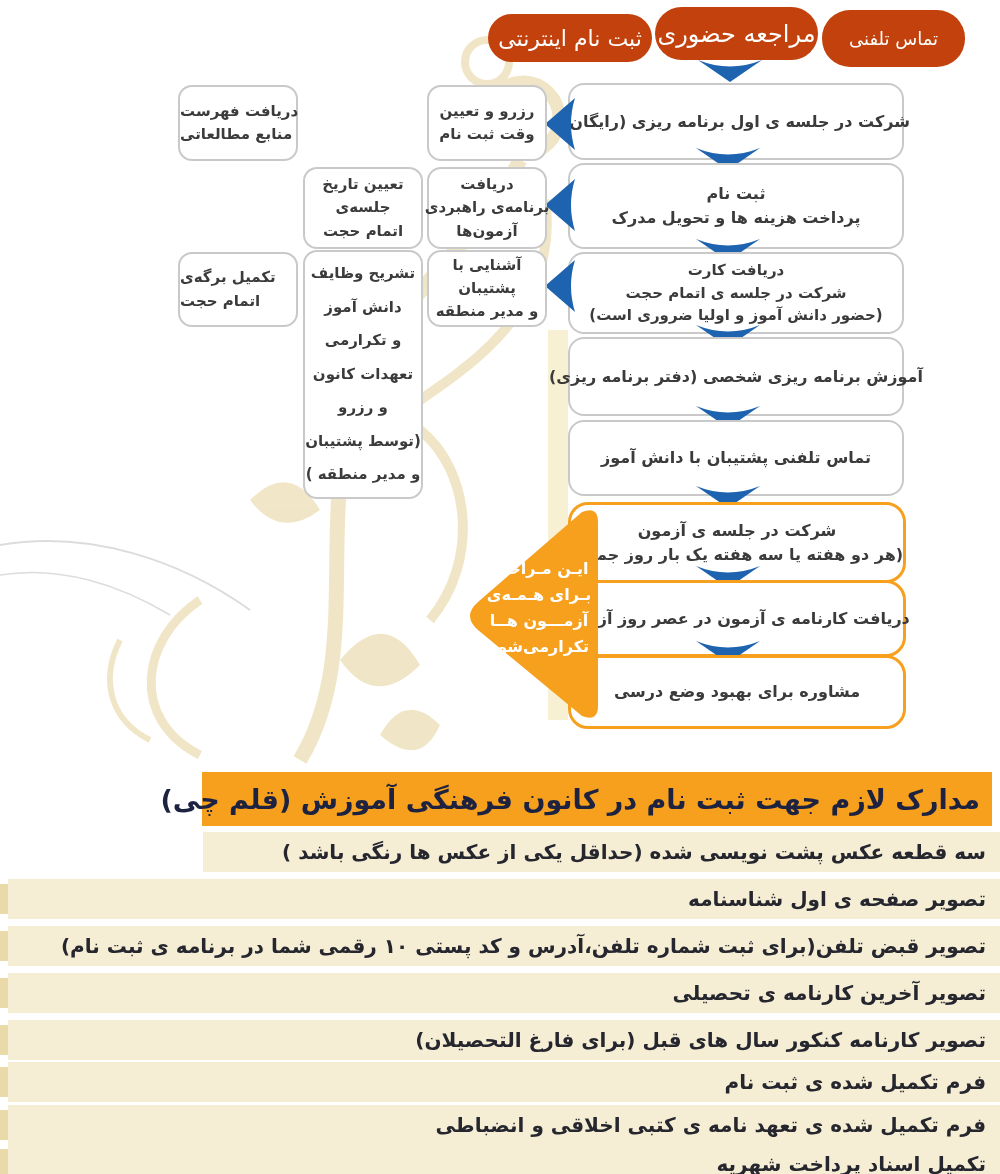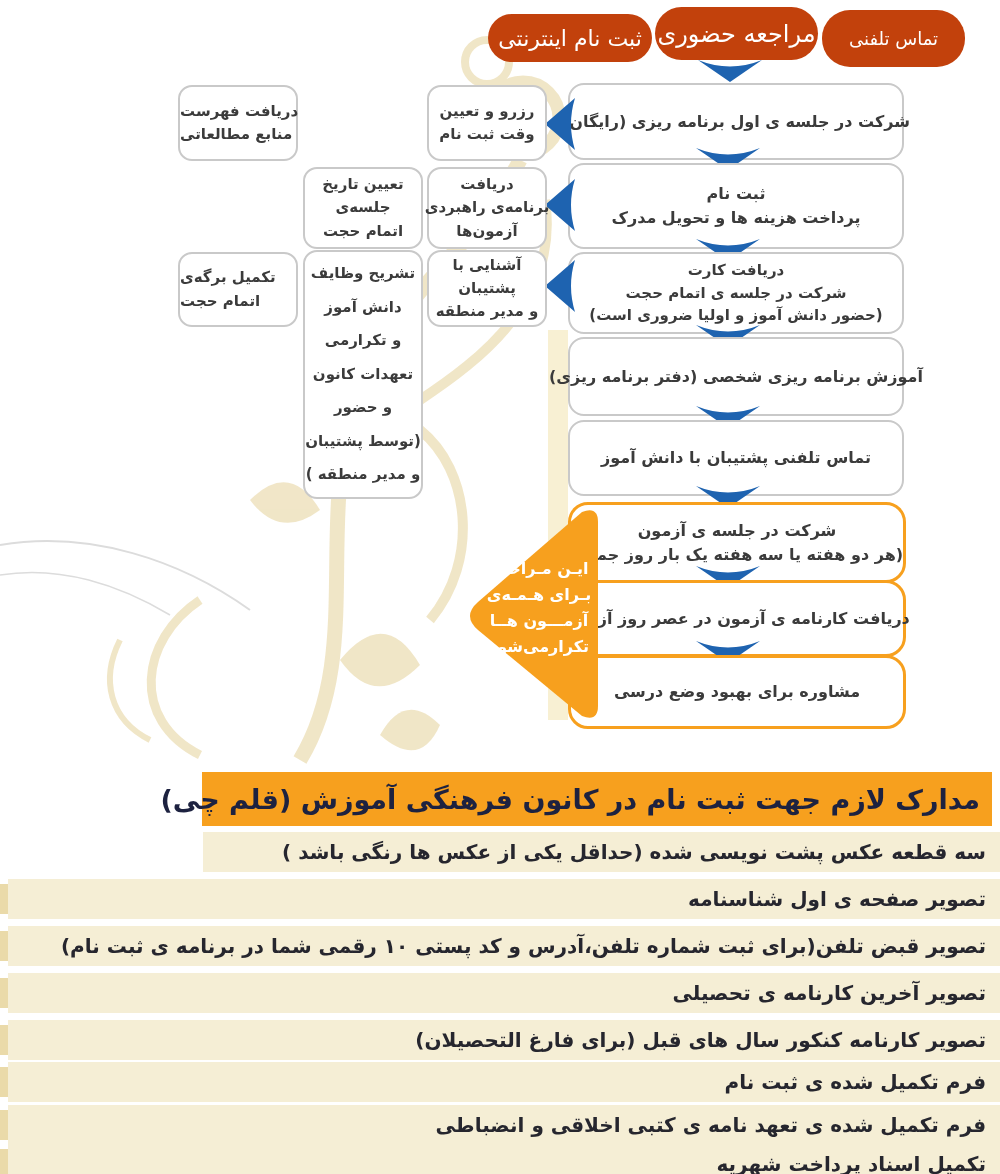--- a/index.html
+++ b/index.html
@@ -184,21 +184,21 @@
   <div class="node side colA" style="top:250px;height:73px">
     <span>آشنایی با</span>
     <span>پشتیبان</span>
     <span>و مدیر منطقه</span>
   </div>
   <div class="node side colB" style="top:250px;height:245px;justify-content:space-evenly">
     <span>تشریح وظایف</span>
     <span>دانش آموز</span>
     <span>و تکرارمی</span>
     <span>تعهدات کانون</span>
-    <span>و حضور</span>
+    <span>و رزرو</span>
     <span>(توسط پشتیبان</span>
     <span>و مدیر منطقه )</span>
   </div>
   <div class="node side colC" style="top:252px;height:71px">
     <span>تکمیل برگه‌ی</span>
     <span>اتمام حجت</span>
   </div>
 
   <svg class="pointer-svg" width="142" height="216" viewBox="0 0 142 216">
     <path d="M140 16 L140 200 Q140 216 124 210 L20 124 Q4 110 20 96 L124 6 Q140 0 140 16 Z" fill="#F7A01E"></path>

